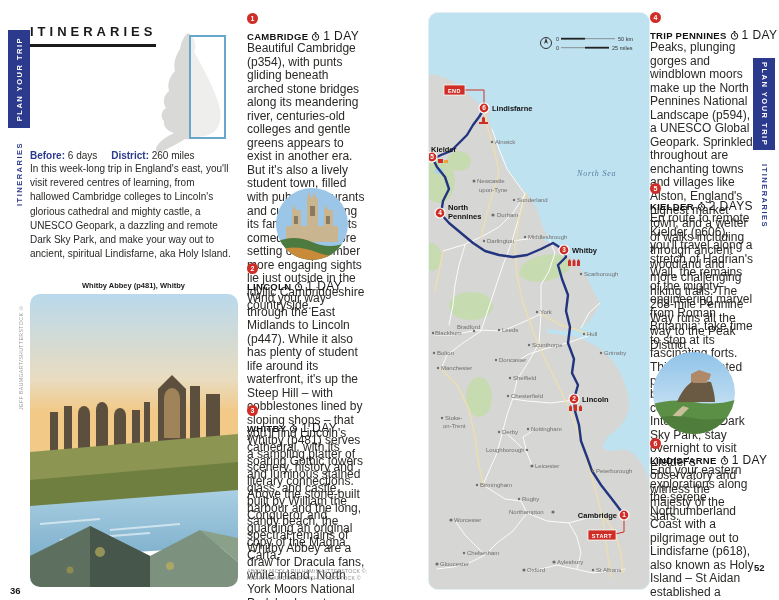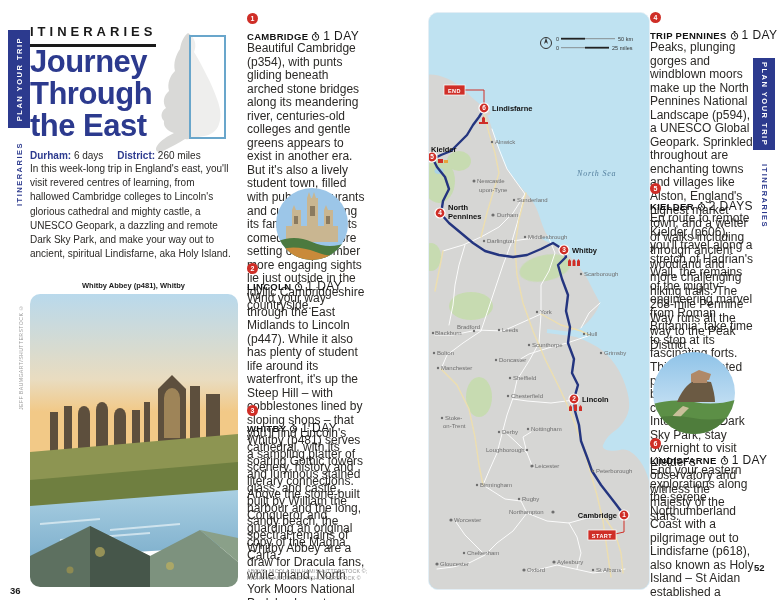--- a/index.html
+++ b/index.html
@@ -48,31 +48,30 @@
 <div class="page">
 
   <div class="abs side-box" style="left:8px;top:30px;width:22px;height:98px;">
     <span class="vtext-up white">PLAN YOUR TRIP</span>
   </div>
   <div class="abs" style="left:8px;top:134px;width:22px;height:80px;display:flex;align-items:center;justify-content:center;">
     <span class="vtext-up blue">ITINERARIES</span>
   </div>
 
   <div class="abs kicker" style="left:30px;top:24px;">ITINERARIES</div>
-  <h1 class="abs title" style="left:30px;top:46px;margin:0;">Journey Through the East</h1>
 
   <div class="abs" style="left:148px;top:30px;width:92px;height:125px;">
     <svg width="92" height="125" viewBox="0 0 92 125">
       <path fill="#d9d9d7" d="M40 3 C47 7 49 15 46 22 C51 30 55 38 59 46 C63 53 66 61 69 69 C72 77 74 86 71 94 C69 101 63 105 56 106 C49 107 43 110 37 109 C31 113 23 117 15 121 C10 123 6 121 9 116 C13 110 20 106 26 103 C20 101 15 97 16 91 C12 87 13 81 18 78 C14 72 16 65 21 61 C19 53 22 46 27 41 C25 33 28 25 32 19 C33 13 35 7 40 3 Z"></path>
       <rect x="42" y="6" width="35" height="102" fill="rgba(255,255,255,0.55)" stroke="#69a6cb" stroke-width="2"></rect>
     </svg>
   </div>
 
   <div class="abs meta" style="left:30px;top:150px;">
-    <b>Durham:</b>
+    <b>Before:</b>
     <span>6 days</span>
     &nbsp;&nbsp;&nbsp;
     <b>District:</b>
     <span>260 miles</span>
   </div>
 
   <p class="abs intro" style="left:30px;top:162px;margin:0;">In this week-long trip in England's east, you'll visit revered centres of learning, from hallowed Cambridge colleges to Lincoln's glorious cathedral and mighty castle, a UNESCO Geopark, a dazzling and remote Dark Sky Park, and make your way out to ancient, spiritual Lindisfarne, aka Holy Island.</p>
 
   <div class="abs caption" style="left:30px;top:281px;text-align:center;">Whitby Abbey (p481), Whitby</div>
 

